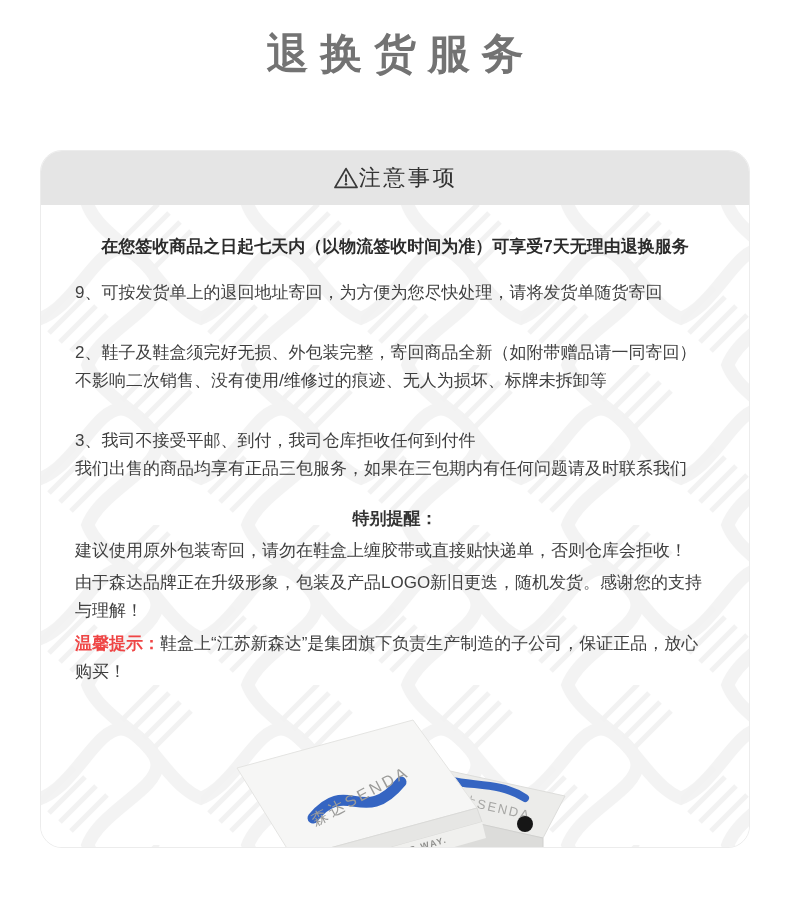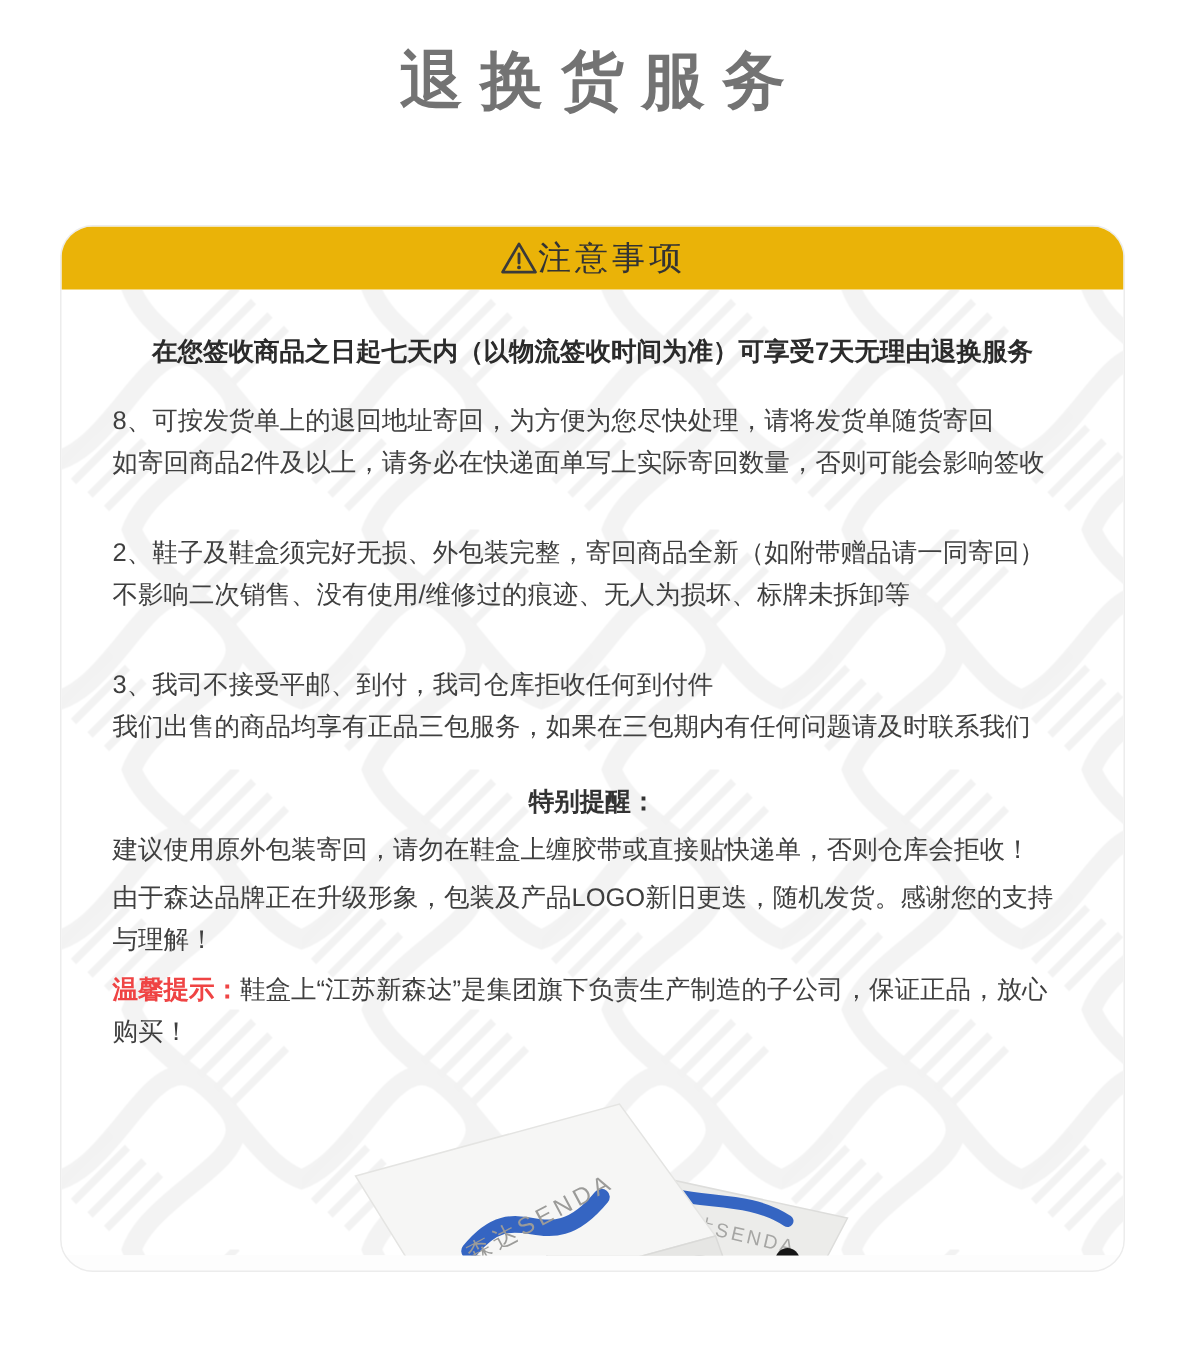--- a/index.html
+++ b/index.html
@@ -23,22 +23,22 @@
   .notice-card {
     position: absolute;
     left: 40px; top: 150px;
     width: 710px; height: 698px;
     border-radius: 22px;
     border: 1px solid #ececec;
     overflow: hidden;
     background: #fdfdfd;
   }
   .notice-header {
-    height: 42px;
-    background: #eab308;
+    height: 54px;
+    background: #e5e5e5;
     display: flex;
     align-items: center;
     justify-content: center;
     position: relative;
     z-index: 2;
   }
   .notice-header .warn-svg { display: block; }
   .notice-header-label {
     font-size: 22px;
     color: #333333;
@@ -117,22 +117,21 @@
           <use href="#hatch" x="8" y="92"></use>
         </pattern>
       </defs>
       <rect width="100%" height="100%" fill="url(#bgpat)"></rect>
     </svg>
 
     <div class="notice-content">
       <p class="intro-line">在您签收商品之日起七天内（以物流签收时间为准）可享受7天无理由退换服务</p>
 
       <div class="policy-item">
-        <p>8、可按发货单上的退回地址寄回，为方便为您尽快处理，请将发货单随货寄回</p>
-        <p>如寄回商品2件及以上，请务必在快递面单写上实际寄回数量，否则可能会影响签收</p>
+        <p>9、可按发货单上的退回地址寄回，为方便为您尽快处理，请将发货单随货寄回</p>
       </div>
 
       <div class="policy-item">
         <p>2、鞋子及鞋盒须完好无损、外包装完整，寄回商品全新（如附带赠品请一同寄回）</p>
         <p>不影响二次销售、没有使用/维修过的痕迹、无人为损坏、标牌未拆卸等</p>
       </div>
 
       <div class="policy-item">
         <p>3、我司不接受平邮、到付，我司仓库拒收任何到付件</p>
         <p>我们出售的商品均享有正品三包服务，如果在三包期内有任何问题请及时联系我们</p>

